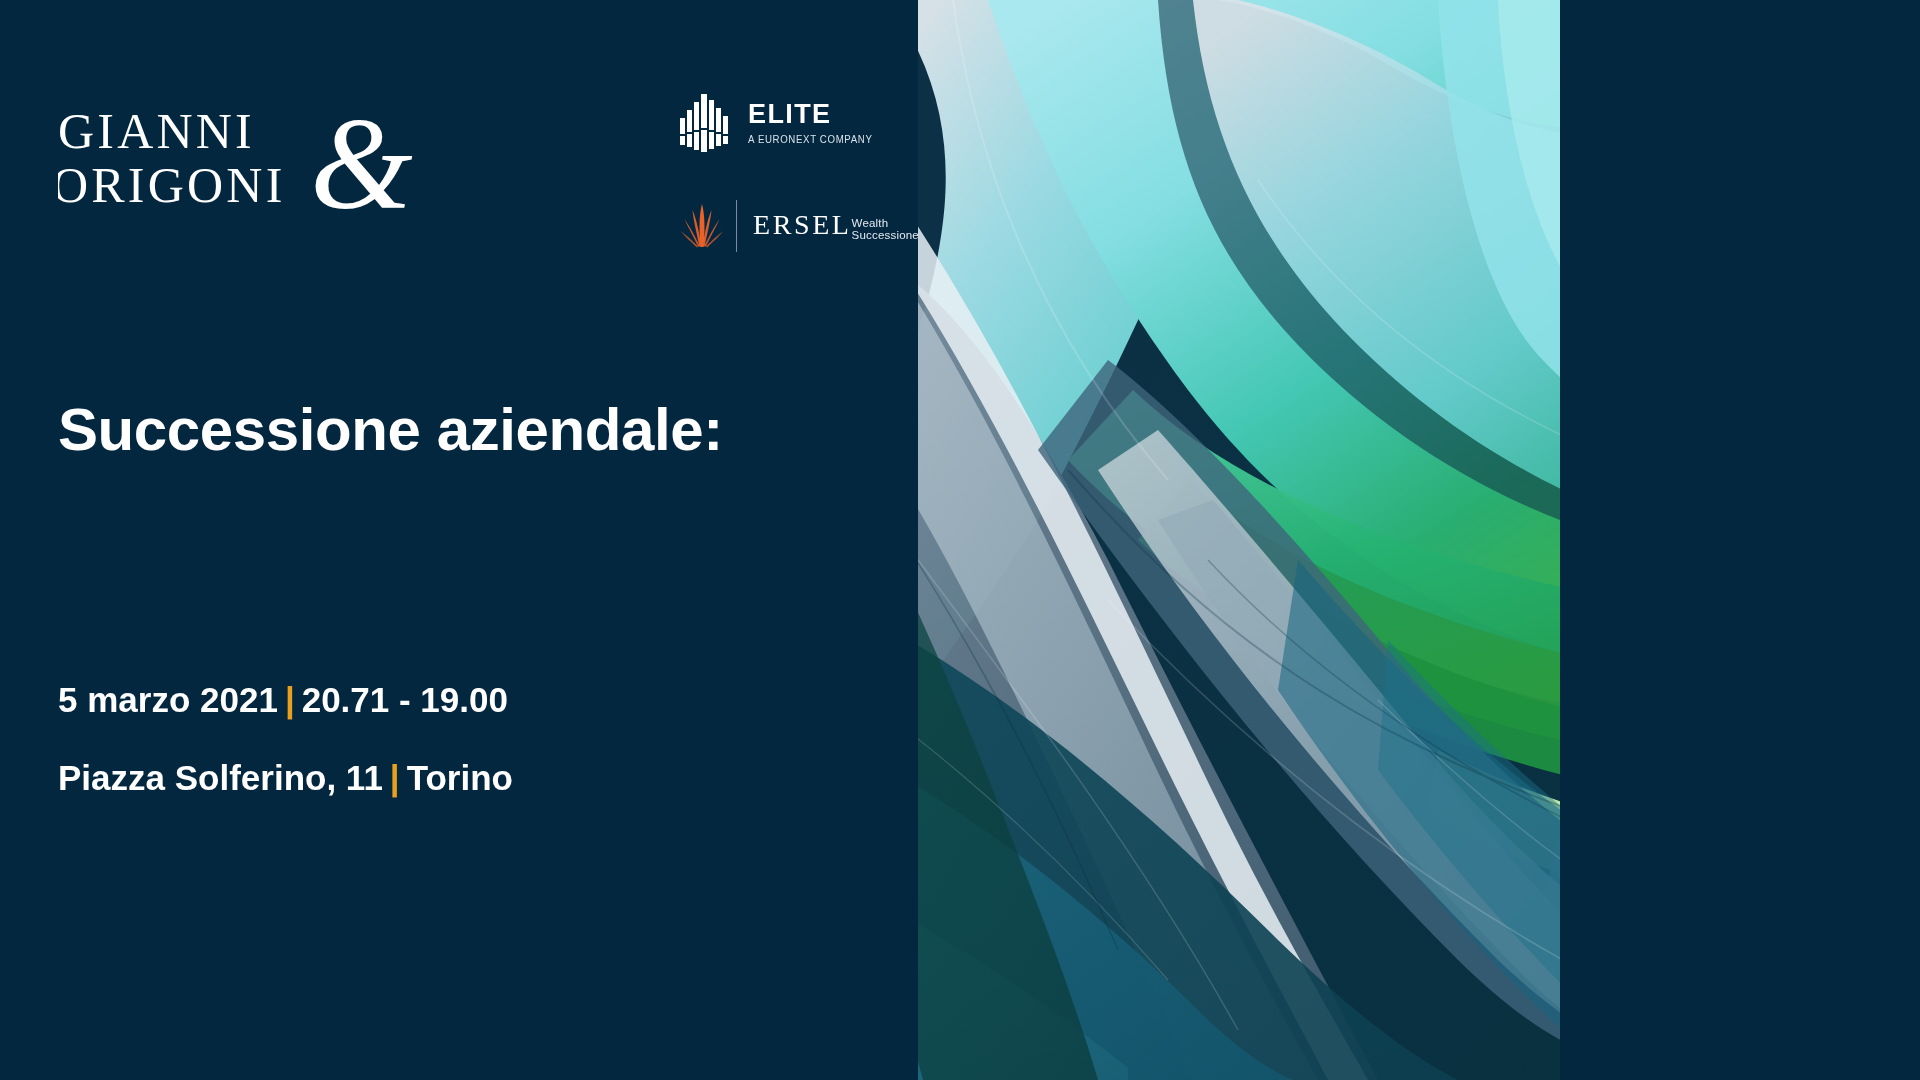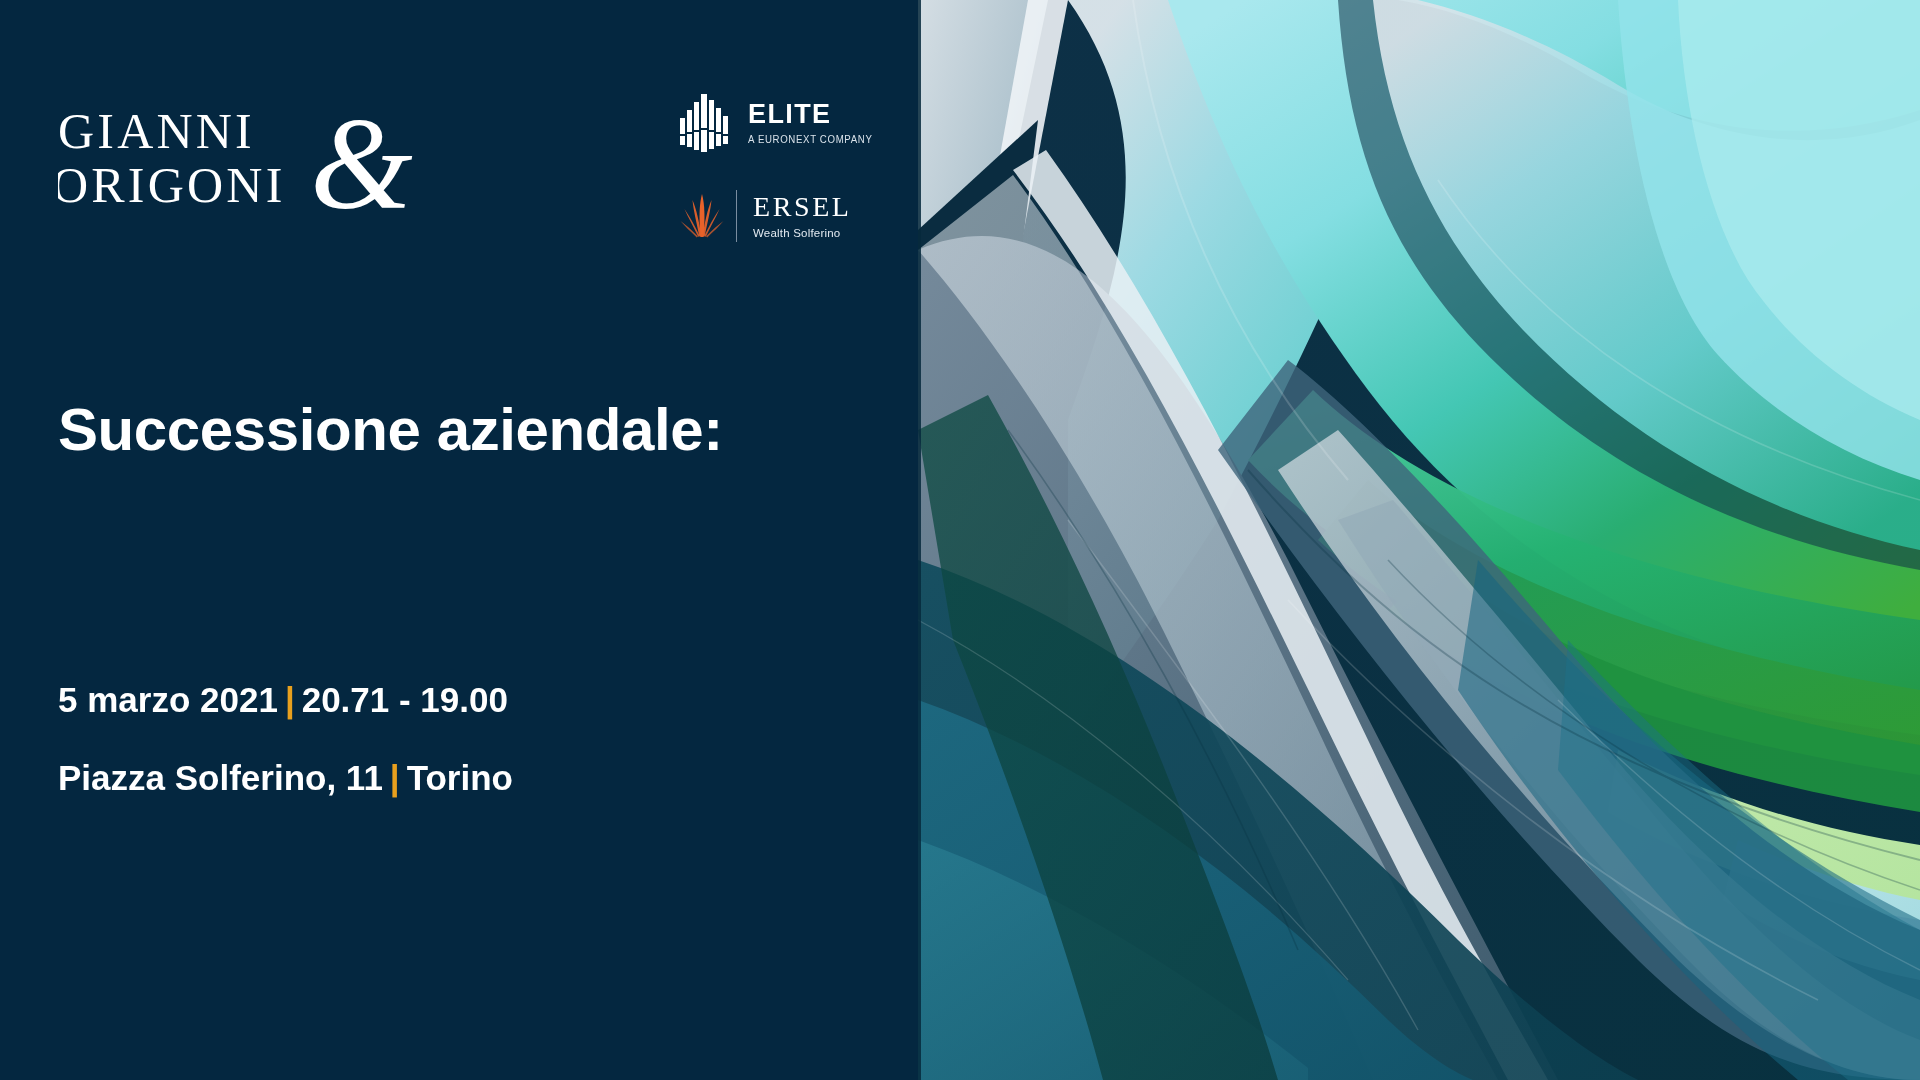--- a/index.html
+++ b/index.html
@@ -3,42 +3,42 @@
 <meta charset="utf-8">
 <title>Successione aziendale</title>
 <style>
   html,body{margin:0;padding:0;}
   body{
     width:1920px;height:1080px;overflow:hidden;
     background:#042740;
     font-family:"Liberation Sans", sans-serif;
     -webkit-font-smoothing:antialiased;
   }
-  .slide{position:relative;width:1920px;height:1080px;display:flex;}
+  .slide{position:relative;width:1560px;height:1080px;display:flex;}
 
   
   .left-panel{
     position:relative;
     width:918px;height:1080px;
     background:#042740;
     flex:0 0 918px;
     overflow:hidden;
   }
 
   
   .firm-logo{
     position:absolute;left:58px;top:96px;
     width:420px;height:130px;
   }
   .firm-logo svg{display:block;width:420px;height:130px;}
 
   
   .partners{
     position:absolute;left:680px;top:92px;
-    display:flex;flex-direction:column;gap:36px;
+    display:flex;flex-direction:column;gap:46px;
   }
   .partner-row{display:flex;align-items:center;}
 
   
   .elite-mark{width:54px;height:62px;flex:0 0 54px;margin-right:14px;}
   .elite-mark svg{display:block;}
   .elite-text{display:flex;flex-direction:column;justify-content:center;}
   .elite-name{
     color:#ffffff;font-size:27px;font-weight:bold;
     letter-spacing:1.4px;line-height:1;
@@ -51,21 +51,21 @@
     font-family:"Liberation Sans", sans-serif;
   }
 
   
   .ersel-mark{width:44px;height:48px;flex:0 0 44px;margin-right:12px;}
   .ersel-mark svg{display:block;}
   .ersel-divider{
     width:1px;height:52px;background:#7a8da0;
     margin-right:16px;flex:0 0 1px;
   }
-  .ersel-text{display:flex;flex-direction:column;}
+  .ersel-text{display:flex;flex-direction:row;}
   .ersel-name{
     color:#ffffff;font-size:28px;font-weight:normal;
     letter-spacing:2.6px;line-height:1;
     font-family:"Liberation Serif", serif;
   }
   .ersel-tagline{
     color:#e3eaf1;font-size:11.5px;letter-spacing:0.2px;
     margin-top:7px;line-height:1;
     font-family:"Liberation Sans", sans-serif;
   }
@@ -157,21 +157,21 @@
               <path d="M39.5 17 C36.2 25 30.8 34 25.8 44.8 L24.2 44 C29 34 34.4 24.6 39.5 17 Z" opacity="0.85"></path>
               <path d="M4.5 17 C9.6 24.6 15 34 19.8 44 L18.2 44.8 C13.2 34 7.8 25 4.5 17 Z" opacity="0.85"></path>
               <path d="M43.5 29 C39.4 34 33.4 39.6 27.2 45.4 L26 44.3 C32 38.4 38.2 32.8 43.5 29 Z" opacity="0.72"></path>
               <path d="M0.5 29 C5.8 32.8 12 38.4 18 44.3 L16.8 45.4 C10.6 39.6 4.6 34 0.5 29 Z" opacity="0.72"></path>
             </g>
           </svg>
         </span>
         <span class="ersel-divider"></span>
         <span class="ersel-text">
           <span class="ersel-name">ERSEL</span>
-          <span class="ersel-tagline">Wealth Solferino</span>
+          <span class="ersel-tagline">Wealth Successione</span>
         </span>
       </div>
 
     </div>
 
     <div class="title-block">
       <h1 class="title-main">Successione aziendale:</h1>
     </div>
 
     <div class="details">

